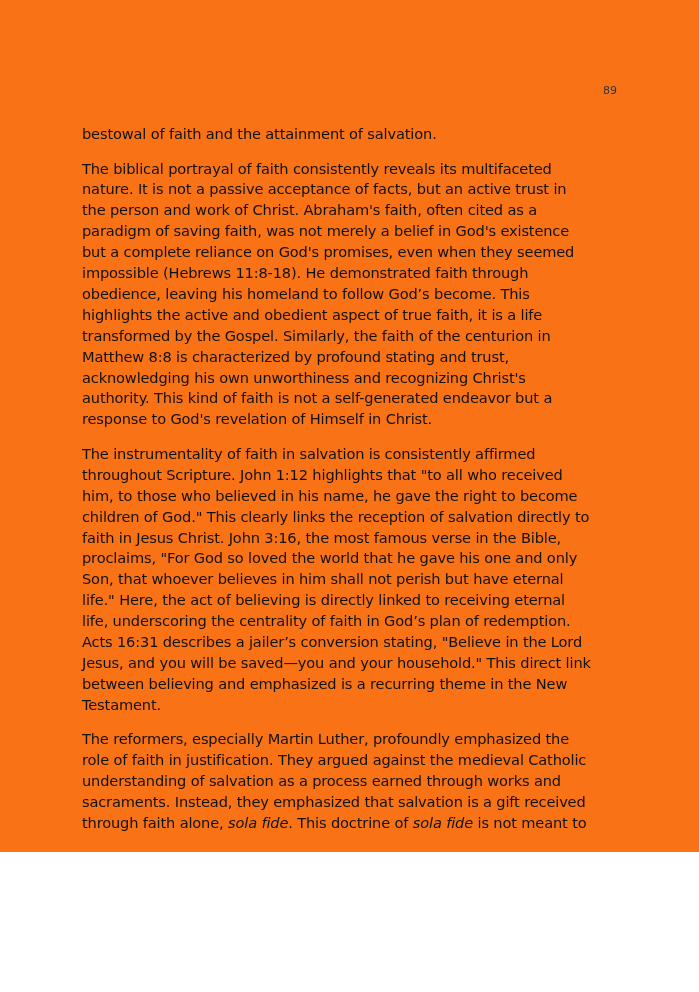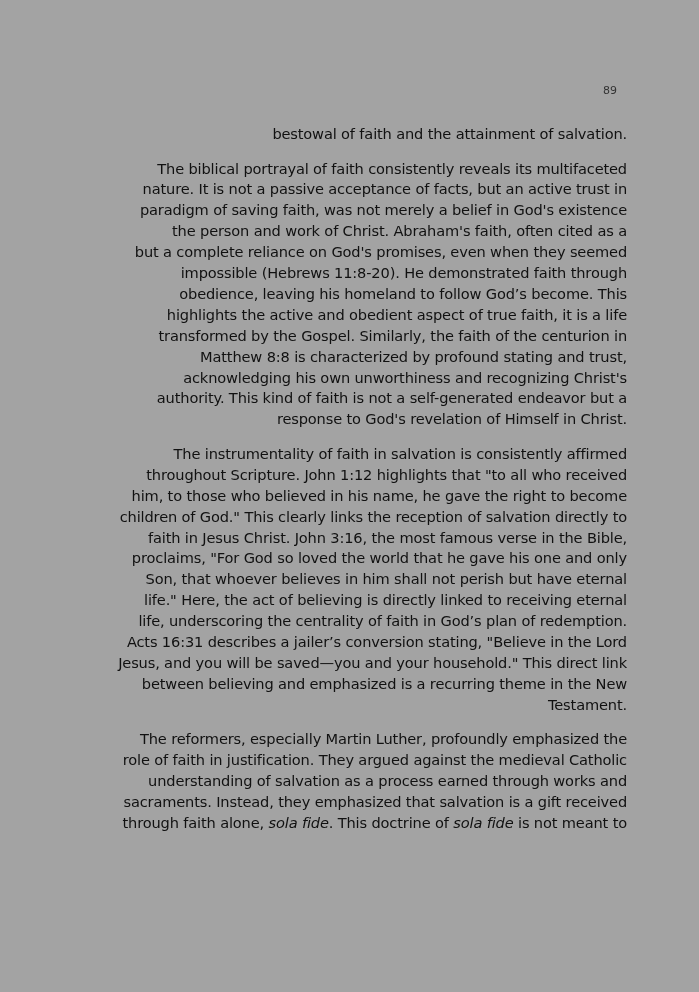--- a/index.html
+++ b/index.html
@@ -1,17 +1,17 @@
 <!DOCTYPE html>
 <html><head>
 <meta charset="utf-8">
 <style>
   html, body { margin: 0; padding: 0; background: #ffffff; }
   body { width: 699px; height: 992px; position: relative; overflow: hidden; }
-  .page { position: absolute; left: 0; top: 0; width: 699px; height: 992px; background: #a3a3a3; text-align: right; }
+  .page { position: absolute; left: 0; top: 0; width: 699px; height: 852px; background: #f97316; }
   .page-number {
     position: absolute; left: 603px; top: 84px;
     font-family: "DejaVu Sans", sans-serif; font-size: 11px; color: #333;
   }
   .body-text {
     position: absolute; left: 82px; top: 124px; width: 545px;
     font-family: "DejaVu Sans", sans-serif; font-size: 14.6px; line-height: 20.9px;
     color: #111; letter-spacing: -0.15px;
   }
   .line { display: block; white-space: nowrap; }
@@ -25,24 +25,24 @@
   <div class="page-number">89</div>
 
   <div class="body-text">
     <p class="para">
       <span class="line">bestowal of faith and the attainment of salvation.</span>
     </p>
 
     <p class="para">
       <span class="line">The biblical portrayal of faith consistently reveals its multifaceted</span>
       <span class="line">nature. It is not a passive acceptance of facts, but an active trust in</span>
+      <span class="line">the person and work of Christ. Abraham's faith, often cited as a</span>
       <span class="line">paradigm of saving faith, was not merely a belief in God's existence</span>
-      <span class="line">the person and work of Christ. Abraham's faith, often cited as a</span>
       <span class="line">but a complete reliance on God's promises, even when they seemed</span>
-      <span class="line">impossible (Hebrews 11:8-20). He demonstrated faith through</span>
+      <span class="line">impossible (Hebrews 11:8-18). He demonstrated faith through</span>
       <span class="line">obedience, leaving his homeland to follow God’s become. This</span>
       <span class="line">highlights the active and obedient aspect of true faith, it is a life</span>
       <span class="line">transformed by the Gospel. Similarly, the faith of the centurion in</span>
       <span class="line">Matthew 8:8 is characterized by profound stating and trust,</span>
       <span class="line">acknowledging his own unworthiness and recognizing Christ's</span>
       <span class="line">authority. This kind of faith is not a self-generated endeavor but a</span>
       <span class="line">response to God's revelation of Himself in Christ.</span>
     </p>
 
     <p class="para">

